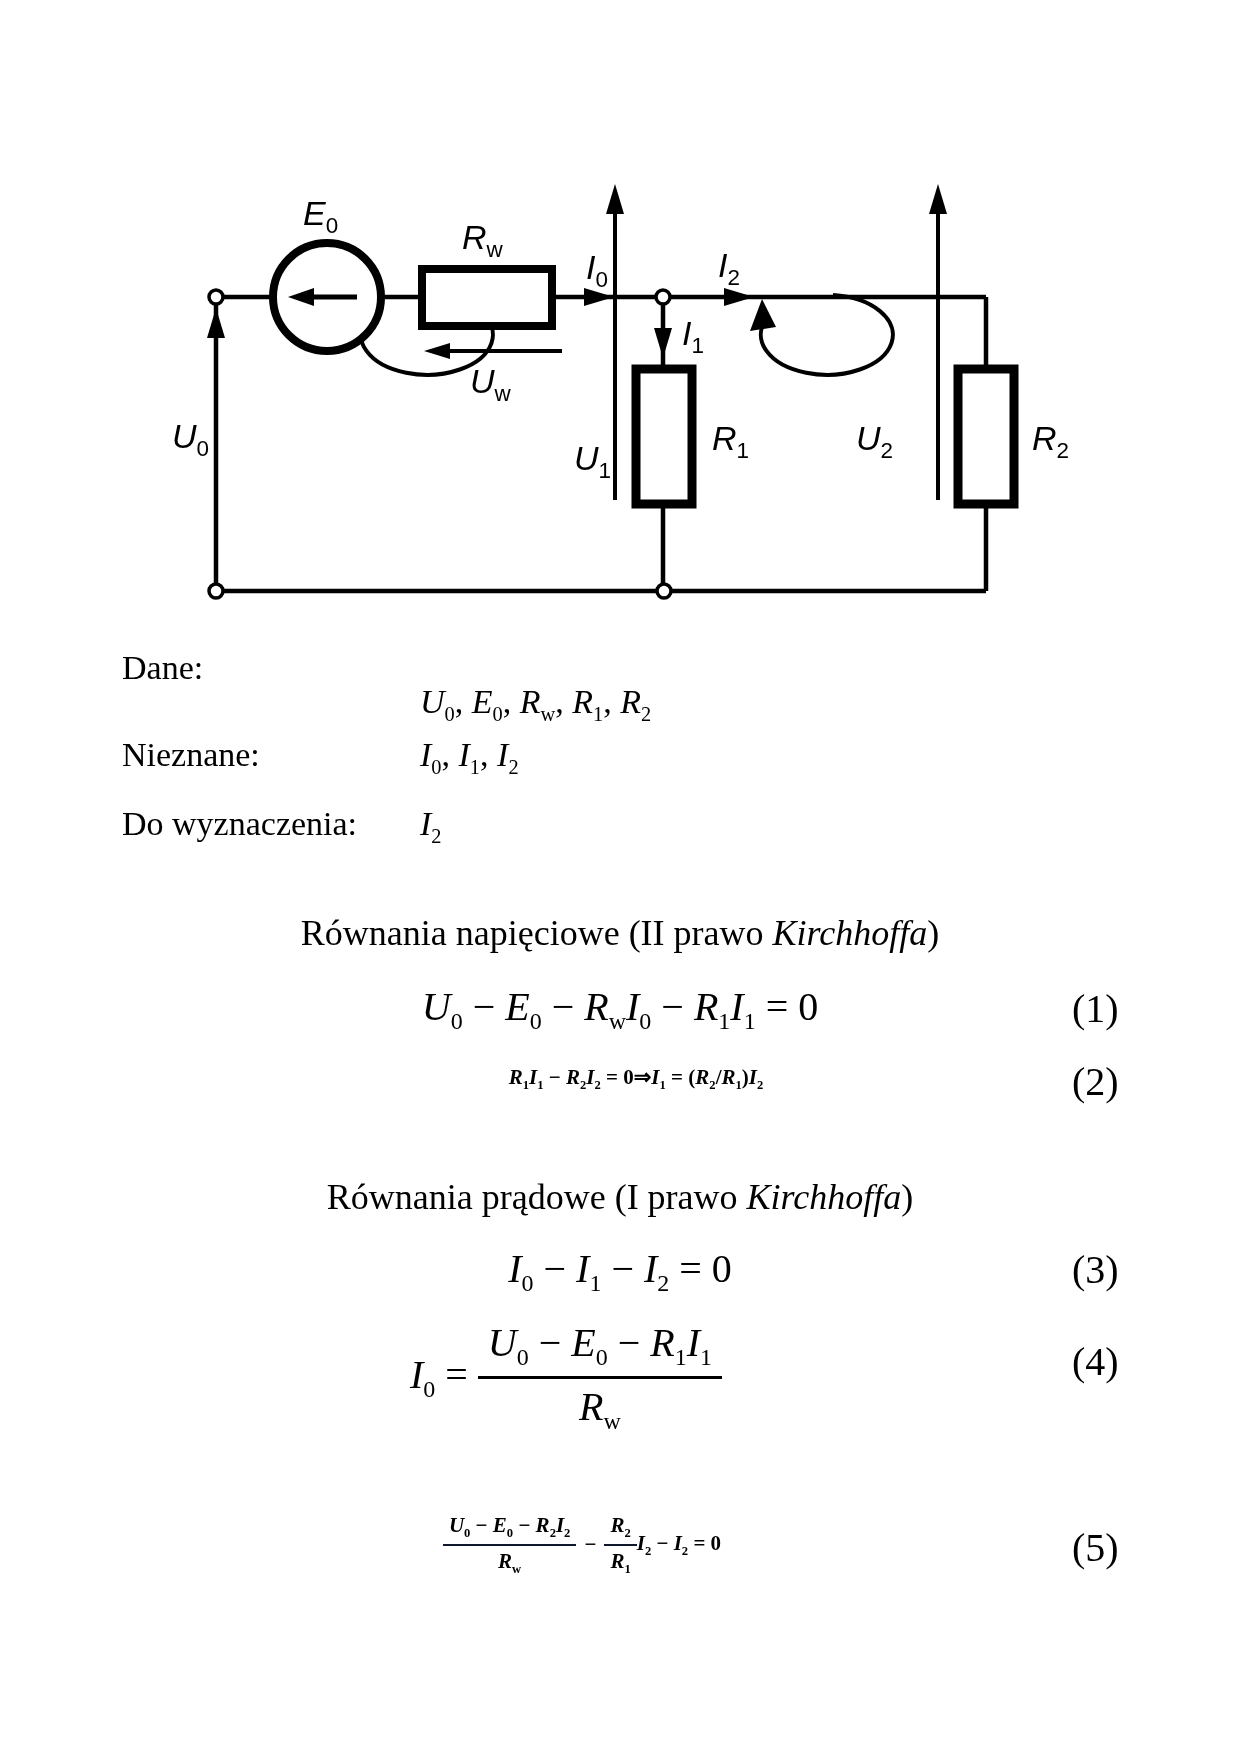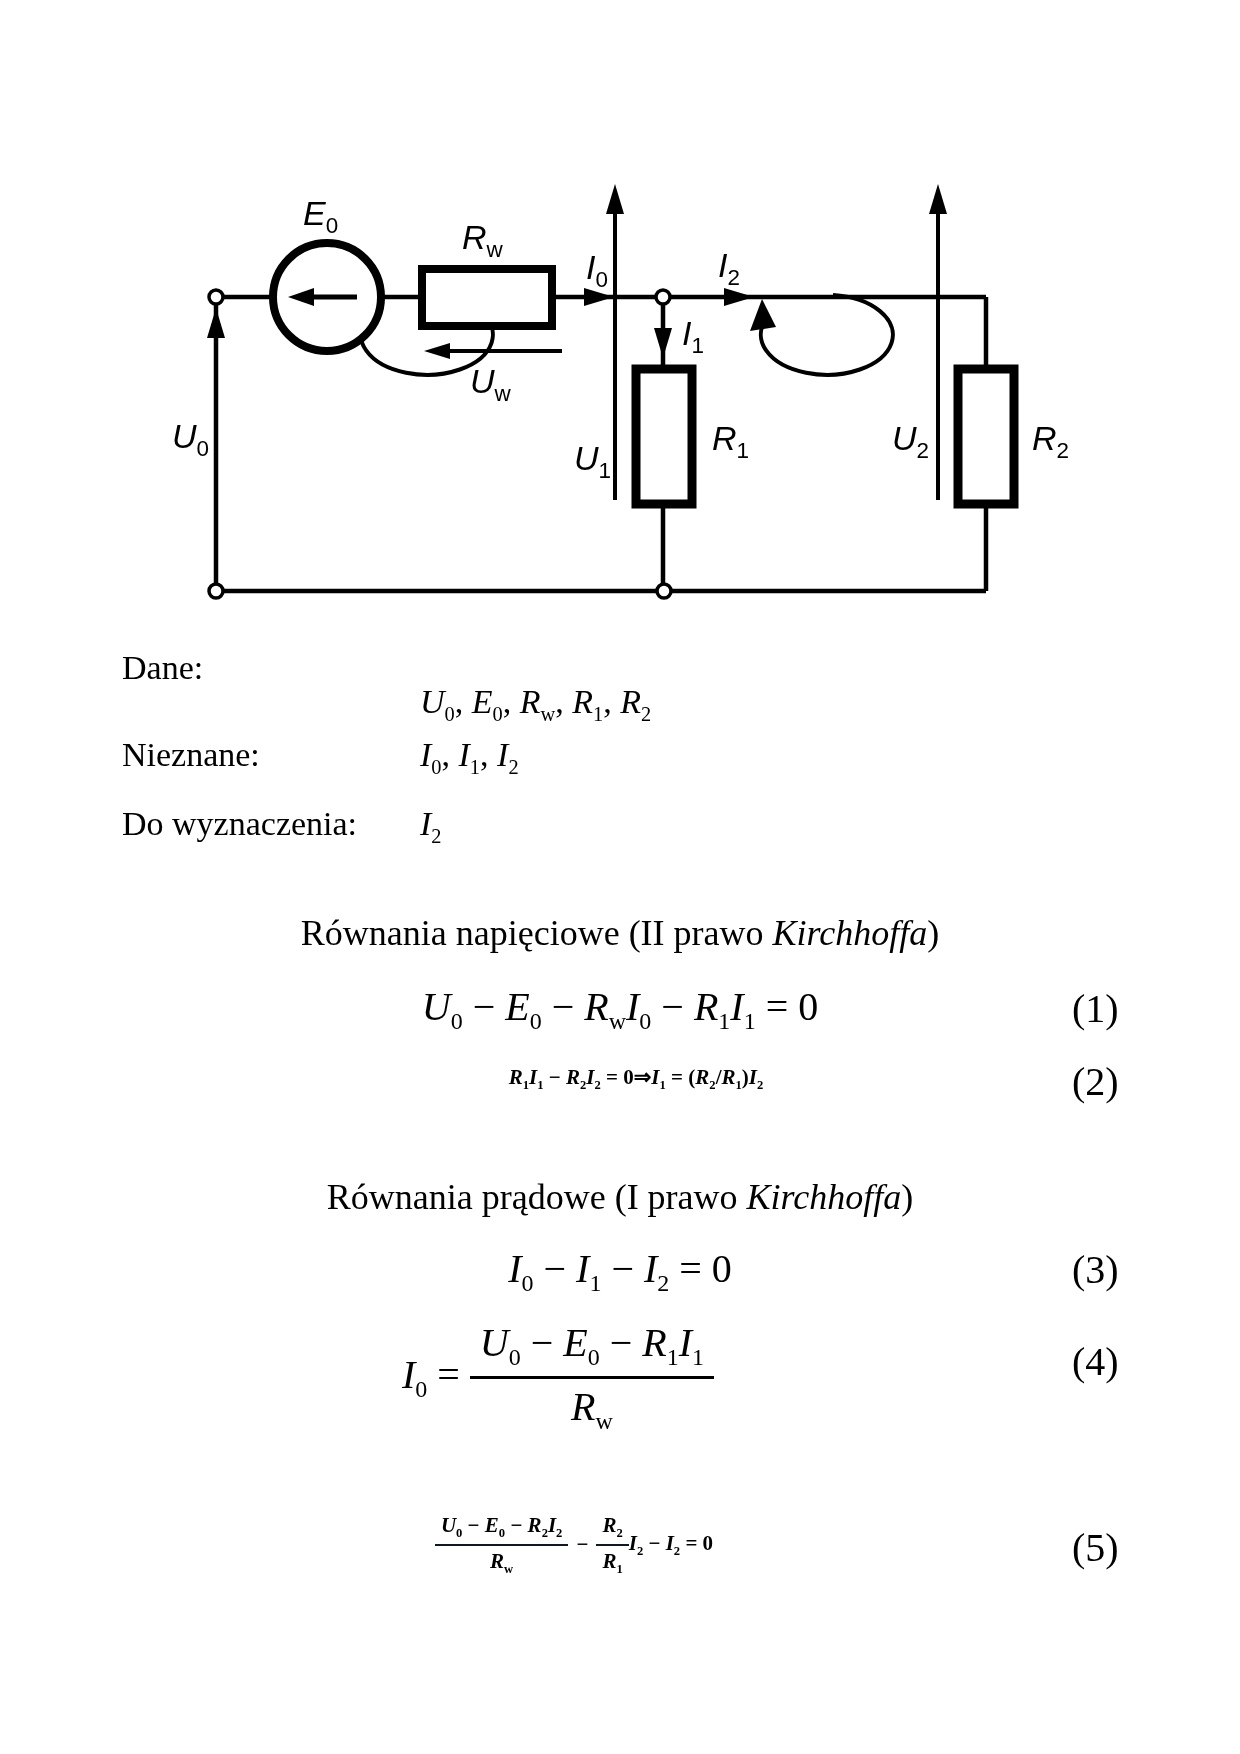--- a/index.html
+++ b/index.html
@@ -18,21 +18,21 @@
 
   
   .ilabel{position:absolute;left:122px;font-size:34px;line-height:1.25;}
   .ivalue{position:absolute;left:420px;font-size:34px;line-height:1.25;}
 
   
   .math{font-family:"Liberation Serif",serif;}
   .it{font-style:italic;}
   .math sub, .ivalue sub{font-size:0.6em;font-style:normal;}
   .cline{position:absolute;left:0;width:1240px;text-align:center;white-space:nowrap;}
-  .cflex{position:absolute;left:8px;width:1100px;display:flex;
+  .cflex{position:absolute;left:16px;width:1100px;display:flex;
          justify-content:center;align-items:center;}
   .hdg{font-size:36px;line-height:1.2;}
   .eq{font-size:40px;line-height:1.25;}
   .eq-small{font-size:21px;font-weight:bold;line-height:1.3;padding-left:16px;}
   .frac{display:inline-flex;flex-direction:column;text-align:center;}
   .frac .num{border-bottom:3px solid #000;padding:0 10px 4px;}
   .frac .den{padding-top:3px;}
   .frac-s .num{border-bottom:2px solid #0f172a;padding:0 6px 2px;}
   .frac-s .den{padding-top:2px;}
   .lhs{margin-right:10px;}
@@ -93,21 +93,21 @@
 
   <div class="clabel" style="left:303px;top:196px"><span class="it">E</span><sub>0</sub></div>
   <div class="clabel" style="left:462px;top:220px"><span class="it">R</span><sub>w</sub></div>
   <div class="clabel" style="left:586px;top:250px"><span class="it">I</span><sub>0</sub></div>
   <div class="clabel" style="left:718px;top:248px"><span class="it">I</span><sub>2</sub></div>
   <div class="clabel" style="left:682px;top:316px"><span class="it">I</span><sub>1</sub></div>
   <div class="clabel" style="left:470px;top:364px"><span class="it">U</span><sub>w</sub></div>
   <div class="clabel" style="left:172px;top:419px"><span class="it">U</span><sub>0</sub></div>
   <div class="clabel" style="left:574px;top:441px"><span class="it">U</span><sub>1</sub></div>
   <div class="clabel" style="left:712px;top:421px"><span class="it">R</span><sub>1</sub></div>
-  <div class="clabel" style="left:892px;top:421px"><span class="it">U</span><sub>2</sub></div>
+  <div class="clabel" style="left:856px;top:421px"><span class="it">U</span><sub>2</sub></div>
   <div class="clabel" style="left:1032px;top:421px"><span class="it">R</span><sub>2</sub></div>
 
   <div class="ilabel" style="top:647px">Dane:</div>
   <div class="ivalue math" style="top:681px"><span class="it">U</span><sub>0</sub><span>, </span><span class="it">E</span><sub>0</sub><span>, </span><span class="it">R</span><sub>w</sub><span>, </span><span class="it">R</span><sub>1</sub><span>, </span><span class="it">R</span><sub>2</sub></div>
 
   <div class="ilabel" style="top:734px">Nieznane:</div>
   <div class="ivalue math" style="top:734px"><span class="it">I</span><sub>0</sub><span>, </span><span class="it">I</span><sub>1</sub><span>, </span><span class="it">I</span><sub>2</sub></div>
 
   <div class="ilabel" style="top:803px">Do wyznaczenia:</div>
   <div class="ivalue math" style="top:803px"><span class="it">I</span><sub>2</sub></div>

